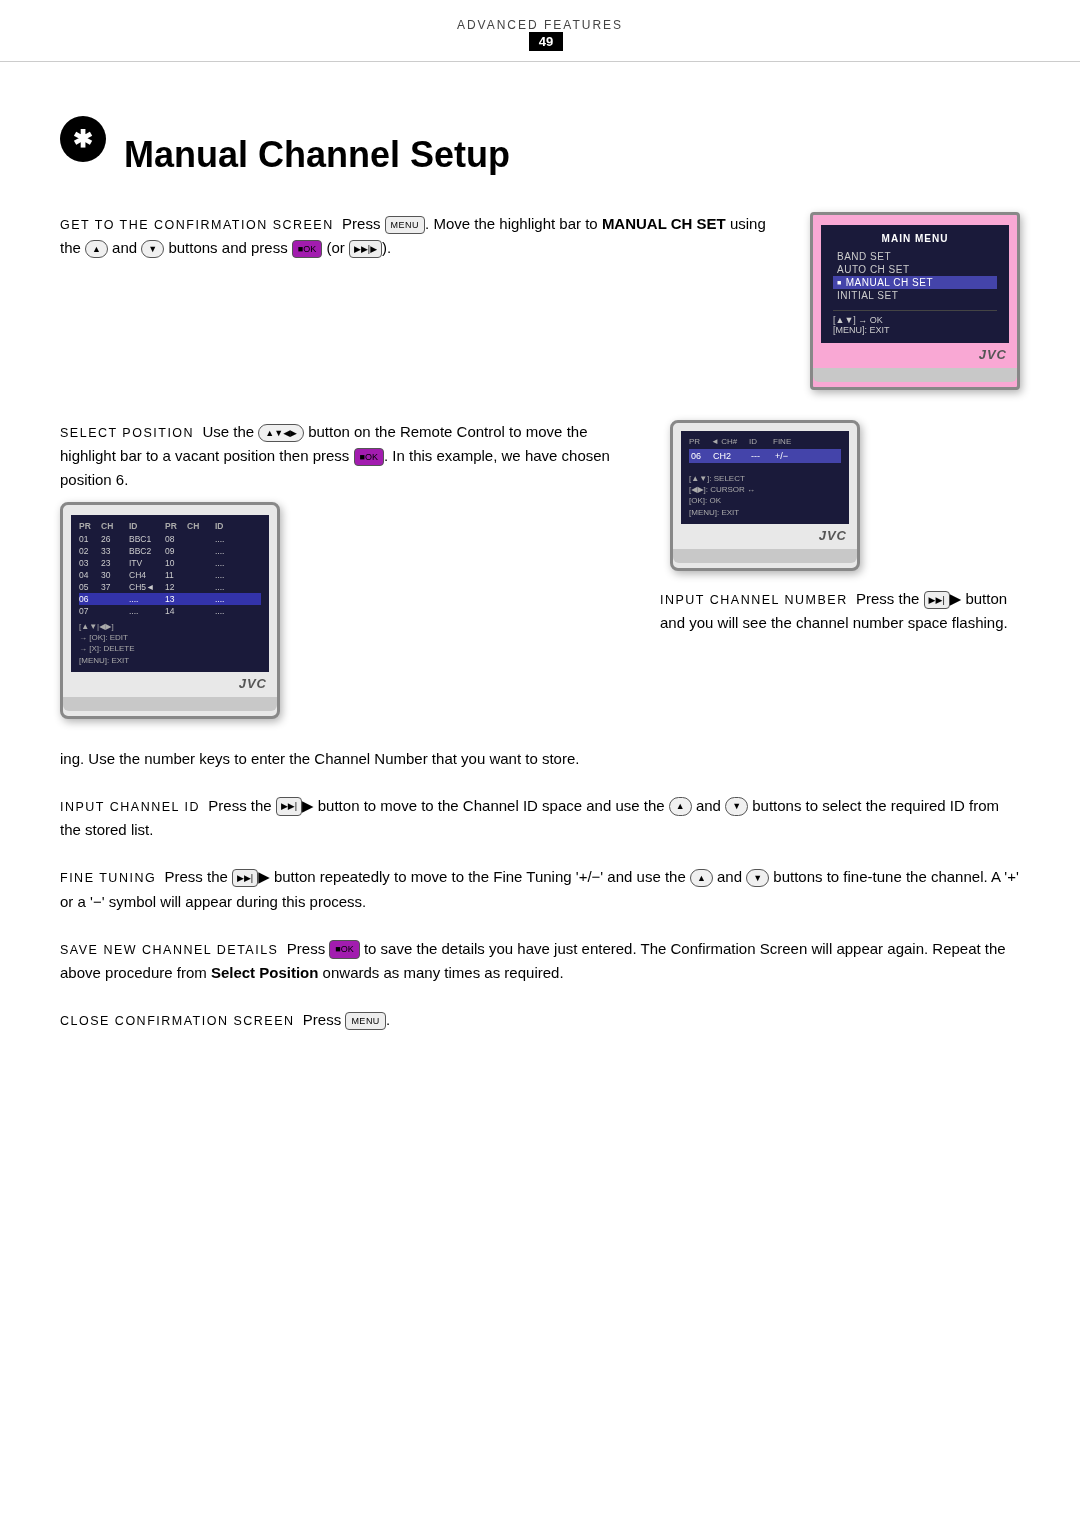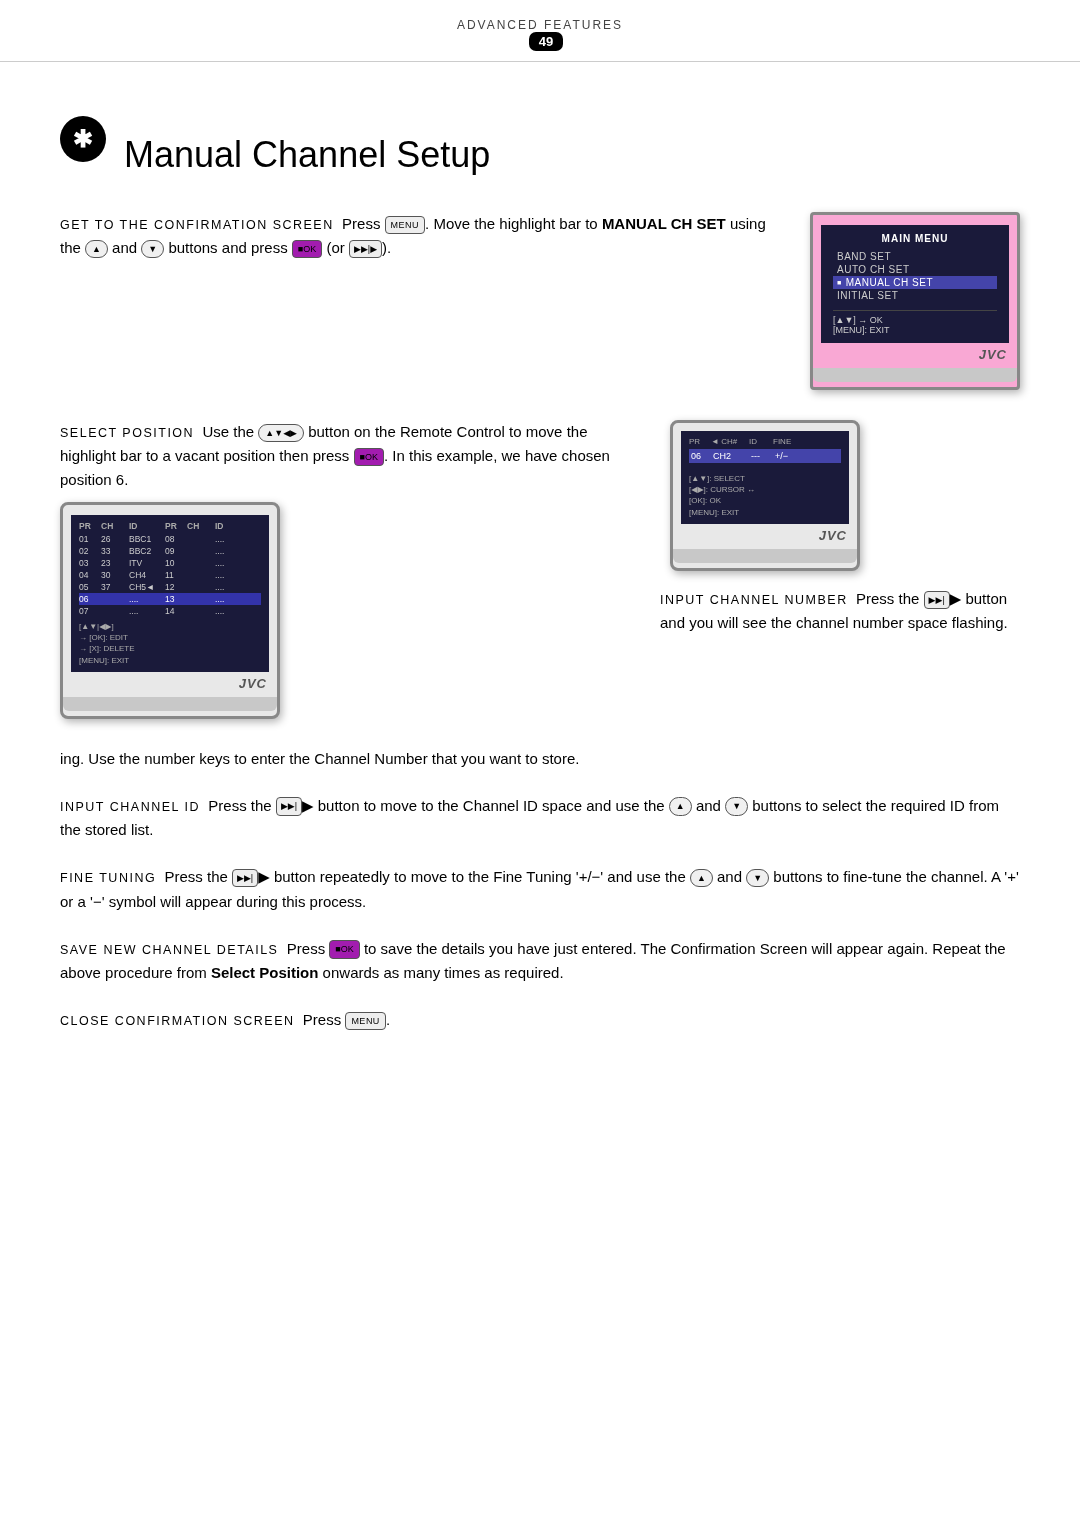--- a/index.html
+++ b/index.html
@@ -30,21 +30,20 @@
       text-transform: uppercase;
     }
     .header-page {
       background: #000;
       color: #fff;
       font-size: 13px;
       font-weight: bold;
       padding: 2px 10px;
       margin-left: 12px;
       font-family: Arial, sans-serif;
-      border-radius: 7px;
     }
 
     
     .page-content {
       padding: 40px 60px 60px 60px;
     }
 
     
     .title-section {
       display: flex;
@@ -63,21 +62,21 @@
       flex-shrink: 0;
     }
     .title-icon span {
       color: #fff;
       font-size: 24px;
       font-weight: bold;
       font-family: Arial, sans-serif;
     }
     .page-title {
       font-size: 36px;
-      font-weight: normal;
+      font-weight: bold;
       font-family: Arial, Helvetica, sans-serif;
       color: #000;
       margin-top: 32px;
     }
 
     
     .instruction-label {
       font-family: Arial, Helvetica, sans-serif;
       font-size: 12.5px;
       font-weight: normal;

